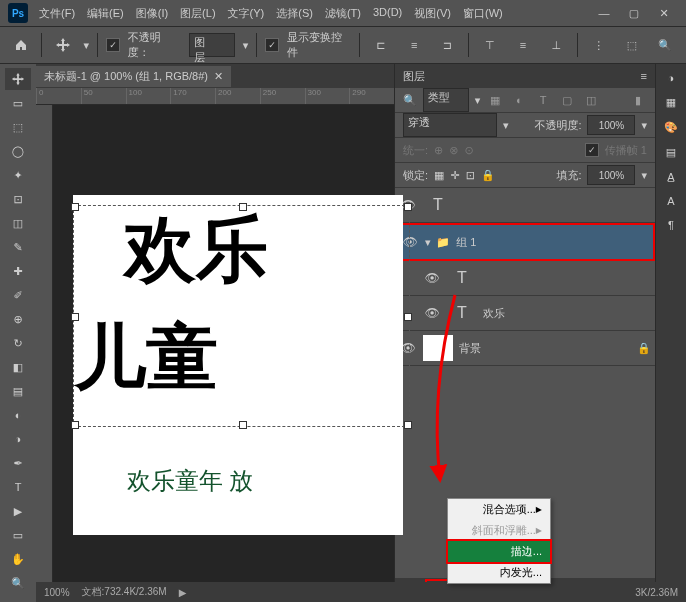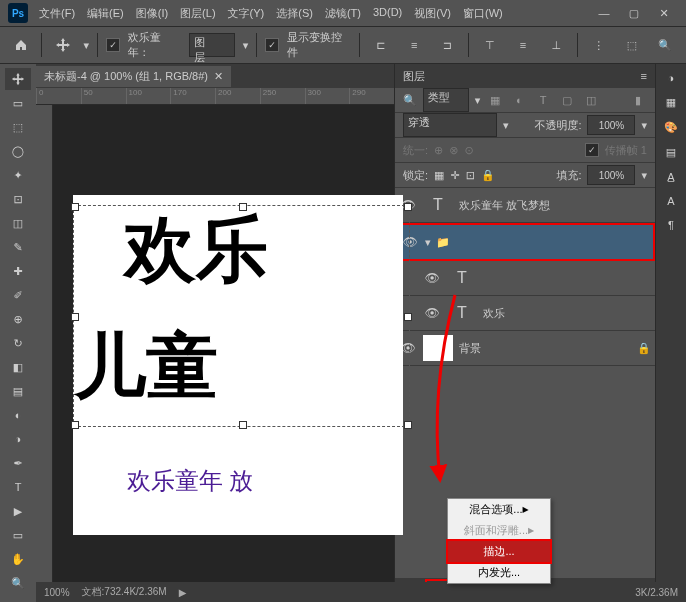--- a/index.html
+++ b/index.html
@@ -24,43 +24,43 @@
 .ruler-h{height:16px;background:#535353;border-bottom:1px solid #2a2a2a;display:flex;font-size:8px;color:#888}
 .tick{flex:1;text-align:left;padding-left:2px;border-left:1px solid #666}
 .canvas-wrap{flex:1;display:flex}
 .ruler-v{width:16px;background:#535353;border-right:1px solid #2a2a2a}
 .canvas{flex:1;background:#252525;position:relative}
 .artboard{position:absolute;left:20px;top:90px;width:330px;height:340px;background:#fff}
 .sel{position:absolute;left:0px;top:10px;width:335px;height:220px;border:1px dashed #555}
 .handle{width:6px;height:6px;border:1px solid #333;background:#fff;position:absolute}
 .txt{font-family:"STKaiti","KaiTi",serif;color:#000}
 .big{font-size:72px;font-weight:bold;line-height:1}
-.sub{font-size:24px;position:absolute;left:54px;top:270px;color:#4c1d95}
+.sub{font-size:24px;position:absolute;left:54px;top:270px;color:#14532d}
 .panels{width:260px;background:#535353;display:flex;flex-direction:column;border-left:1px solid #2a2a2a}
 .panel-rail{width:30px;background:#3a3a3a;border-left:1px solid #2a2a2a;display:flex;flex-direction:column;align-items:center;padding-top:8px;gap:12px}
 .right{display:flex}
 .p-head{height:24px;background:#3a3a3a;display:flex;align-items:center;padding:0 8px;justify-content:space-between}
 .p-row{height:28px;display:flex;align-items:center;padding:0 8px;gap:6px;border-bottom:1px solid #3a3a3a}
 .p-row.small{height:24px}
 .filter-btn{width:18px;height:18px;display:flex;align-items:center;justify-content:center;color:#999}
 .pct{width:46px;height:18px;background:#3f3f3f;border:1px solid #2a2a2a;text-align:center;font-size:10px;display:flex;align-items:center;justify-content:center}
 .layers{flex:1;overflow:auto}
 .layer{height:34px;display:flex;align-items:center;padding:0 4px;gap:6px;border-bottom:1px solid #3a3a3a}
 .layer.group{background:#3f5f7a;border:2px solid #e00}
 .eye{width:18px;text-align:center;color:#ccc;font-size:12px}
 .thumb{width:30px;height:26px;background:#fff;display:flex;align-items:center;justify-content:center;color:#333;font-size:14px}
 .thumb.T{background:none;color:#ccc;font-size:16px}
 .layer-name{flex:1;color:#ccc}
 .p-foot{height:26px;background:#3a3a3a;display:flex;align-items:center;padding:0 4px;gap:2px}
 .foot-btn{width:24px;height:20px;display:flex;align-items:center;justify-content:center;color:#999}
 .foot-btn.fx{border:2px solid #e00;color:#ccc;font-style:italic;font-weight:bold}
 .ctx-menu{position:absolute;right:135px;top:498px;width:102px;background:#f0f0f0;border:1px solid #888;color:#000;box-shadow:2px 2px 4px rgba(0,0,0,0.3);z-index:10}
-.ctx-item{padding:3px 8px;font-size:11px;display:flex;justify-content:center;align-items:center}
+.ctx-item{padding:3px 8px;font-size:11px;display:flex;justify-content:flex-end;align-items:center}
 .ctx-item.disabled{color:#999}
-.ctx-item.hover{background:#b91c1c;color:#fff;border:2px solid #e00;margin:-2px}
+.ctx-item.hover{background:#15803d;color:#fff;border:2px solid #e00;margin:-2px}
 .status{position:absolute;bottom:0;left:36px;right:0;height:20px;background:#3a3a3a;display:flex;align-items:center;padding:0 8px;gap:12px;font-size:10px;color:#aaa}
 .arrow{position:absolute;z-index:5;pointer-events:none}
 svg{display:block}
 </style>
 </head>
 <body>
 
 <div class="menubar">
   <div class="ps-logo">Ps</div>
   <div id="menu-items" style="display: flex; gap: 2px;">
@@ -90,21 +90,21 @@
     </div>
   <div class="vdiv"></div>
   <div class="icon-btn">
       <svg width="16" height="16" viewBox="0 0 16 16">
         <path d="M8 1l2 3H9v3h3V6l3 2-3 2V9H9v3h1l-2 3-2-3h1V9H4v1L1 8l3-2v1h3V4H6z" fill="#ccc"></path>
       </svg>
     </div>
   <span>▾</span>
   <div class="vdiv"></div>
   <span class="checkbox checked"></span>
-  <span>欢乐童年：</span>
+  <span>不透明度：</span>
   <span class="dd">图层</span>
     <span>▾</span>
   <div class="vdiv"></div>
   <span class="checkbox checked"></span>
   <span>显示变换控件</span>
   <div class="vdiv"></div>
   <div class="icon-btn">⊏</div>
   <div class="icon-btn">≡</div>
   <div class="icon-btn">⊐</div>
   <div class="vdiv"></div>
@@ -143,21 +143,21 @@
     <div class="tool">T</div>
     <div class="tool">▶</div>
     <div class="tool">▭</div>
     <div class="tool">✋</div>
     <div class="tool">🔍</div>
   </div>
 
   <div class="canvas-area">
     <div class="tab-bar">
       <div class="doc-tab">
-        <span>未标题-4 @ 100% (组 1, RGB/8#)</span>
+        <span>未标题-1 @ 100% (组 1, RGB/8#)</span>
         <span>✕</span>
       </div>
     </div>
     <div class="ruler-h" id="ruler-h">
         <div class="tick">0</div>
         <div class="tick">50</div>
         <div class="tick">100</div>
         <div class="tick">170</div>
         <div class="tick">200</div>
         <div class="tick">250</div>
@@ -171,21 +171,21 @@
           <div class="sel">
             <div class="handle" style="left:-3px;top:-3px"></div>
             <div class="handle" style="left:50%;top:-3px;margin-left:-3px"></div>
             <div class="handle" style="right:-3px;top:-3px"></div>
             <div class="handle" style="left:-3px;top:50%;margin-top:-3px"></div>
             <div class="handle" style="right:-3px;top:50%;margin-top:-3px"></div>
             <div class="handle" style="left:-3px;bottom:-3px"></div>
             <div class="handle" style="left:50%;bottom:-3px;margin-left:-3px"></div>
             <div class="handle" style="right:-3px;bottom:-3px"></div>
             <div class="txt big" style="position:absolute;left:50px;top:8px">欢乐</div>
-            <div class="txt big" style="position:absolute;left:0px;top:125px">儿童</div>
+            <div class="txt big" style="position:absolute;left:0px;top:116px">儿童</div>
           </div>
           <div class="txt sub">欢乐童年 放</div>
         </div>
       </div>
     </div>
   </div>
 
   <div class="right">
     <div class="panels">
       <div class="p-head">
@@ -225,26 +225,26 @@
         <span>⊡</span>
         <span>🔒</span>
         <span style="margin-left:auto">填充:</span>
         <span class="pct">100%</span>
           <span>▾</span>
       </div>
       <div class="layers" id="layers-list">
           <div class="layer" style="padding-left: 4px;">
             <div class="eye">👁</div>
             <div class="thumb T">T</div>
-            <div class="layer-name">欢乐童年 放飞梦想</div>
           </div>
           <div class="layer group" style="padding-left: 4px;">
             <div class="eye">👁</div>
             <span>▾</span>
             <span>📁</span>
+            <div class="layer-name">组 1</div>
           </div>
           <div class="layer" style="padding-left: 28px;">
             <div class="eye">👁</div>
             <div class="thumb T">T</div>
           </div>
           <div class="layer" style="padding-left: 28px;">
             <div class="eye">👁</div>
             <div class="thumb T">T</div>
             <div class="layer-name">欢乐</div>
           </div>

